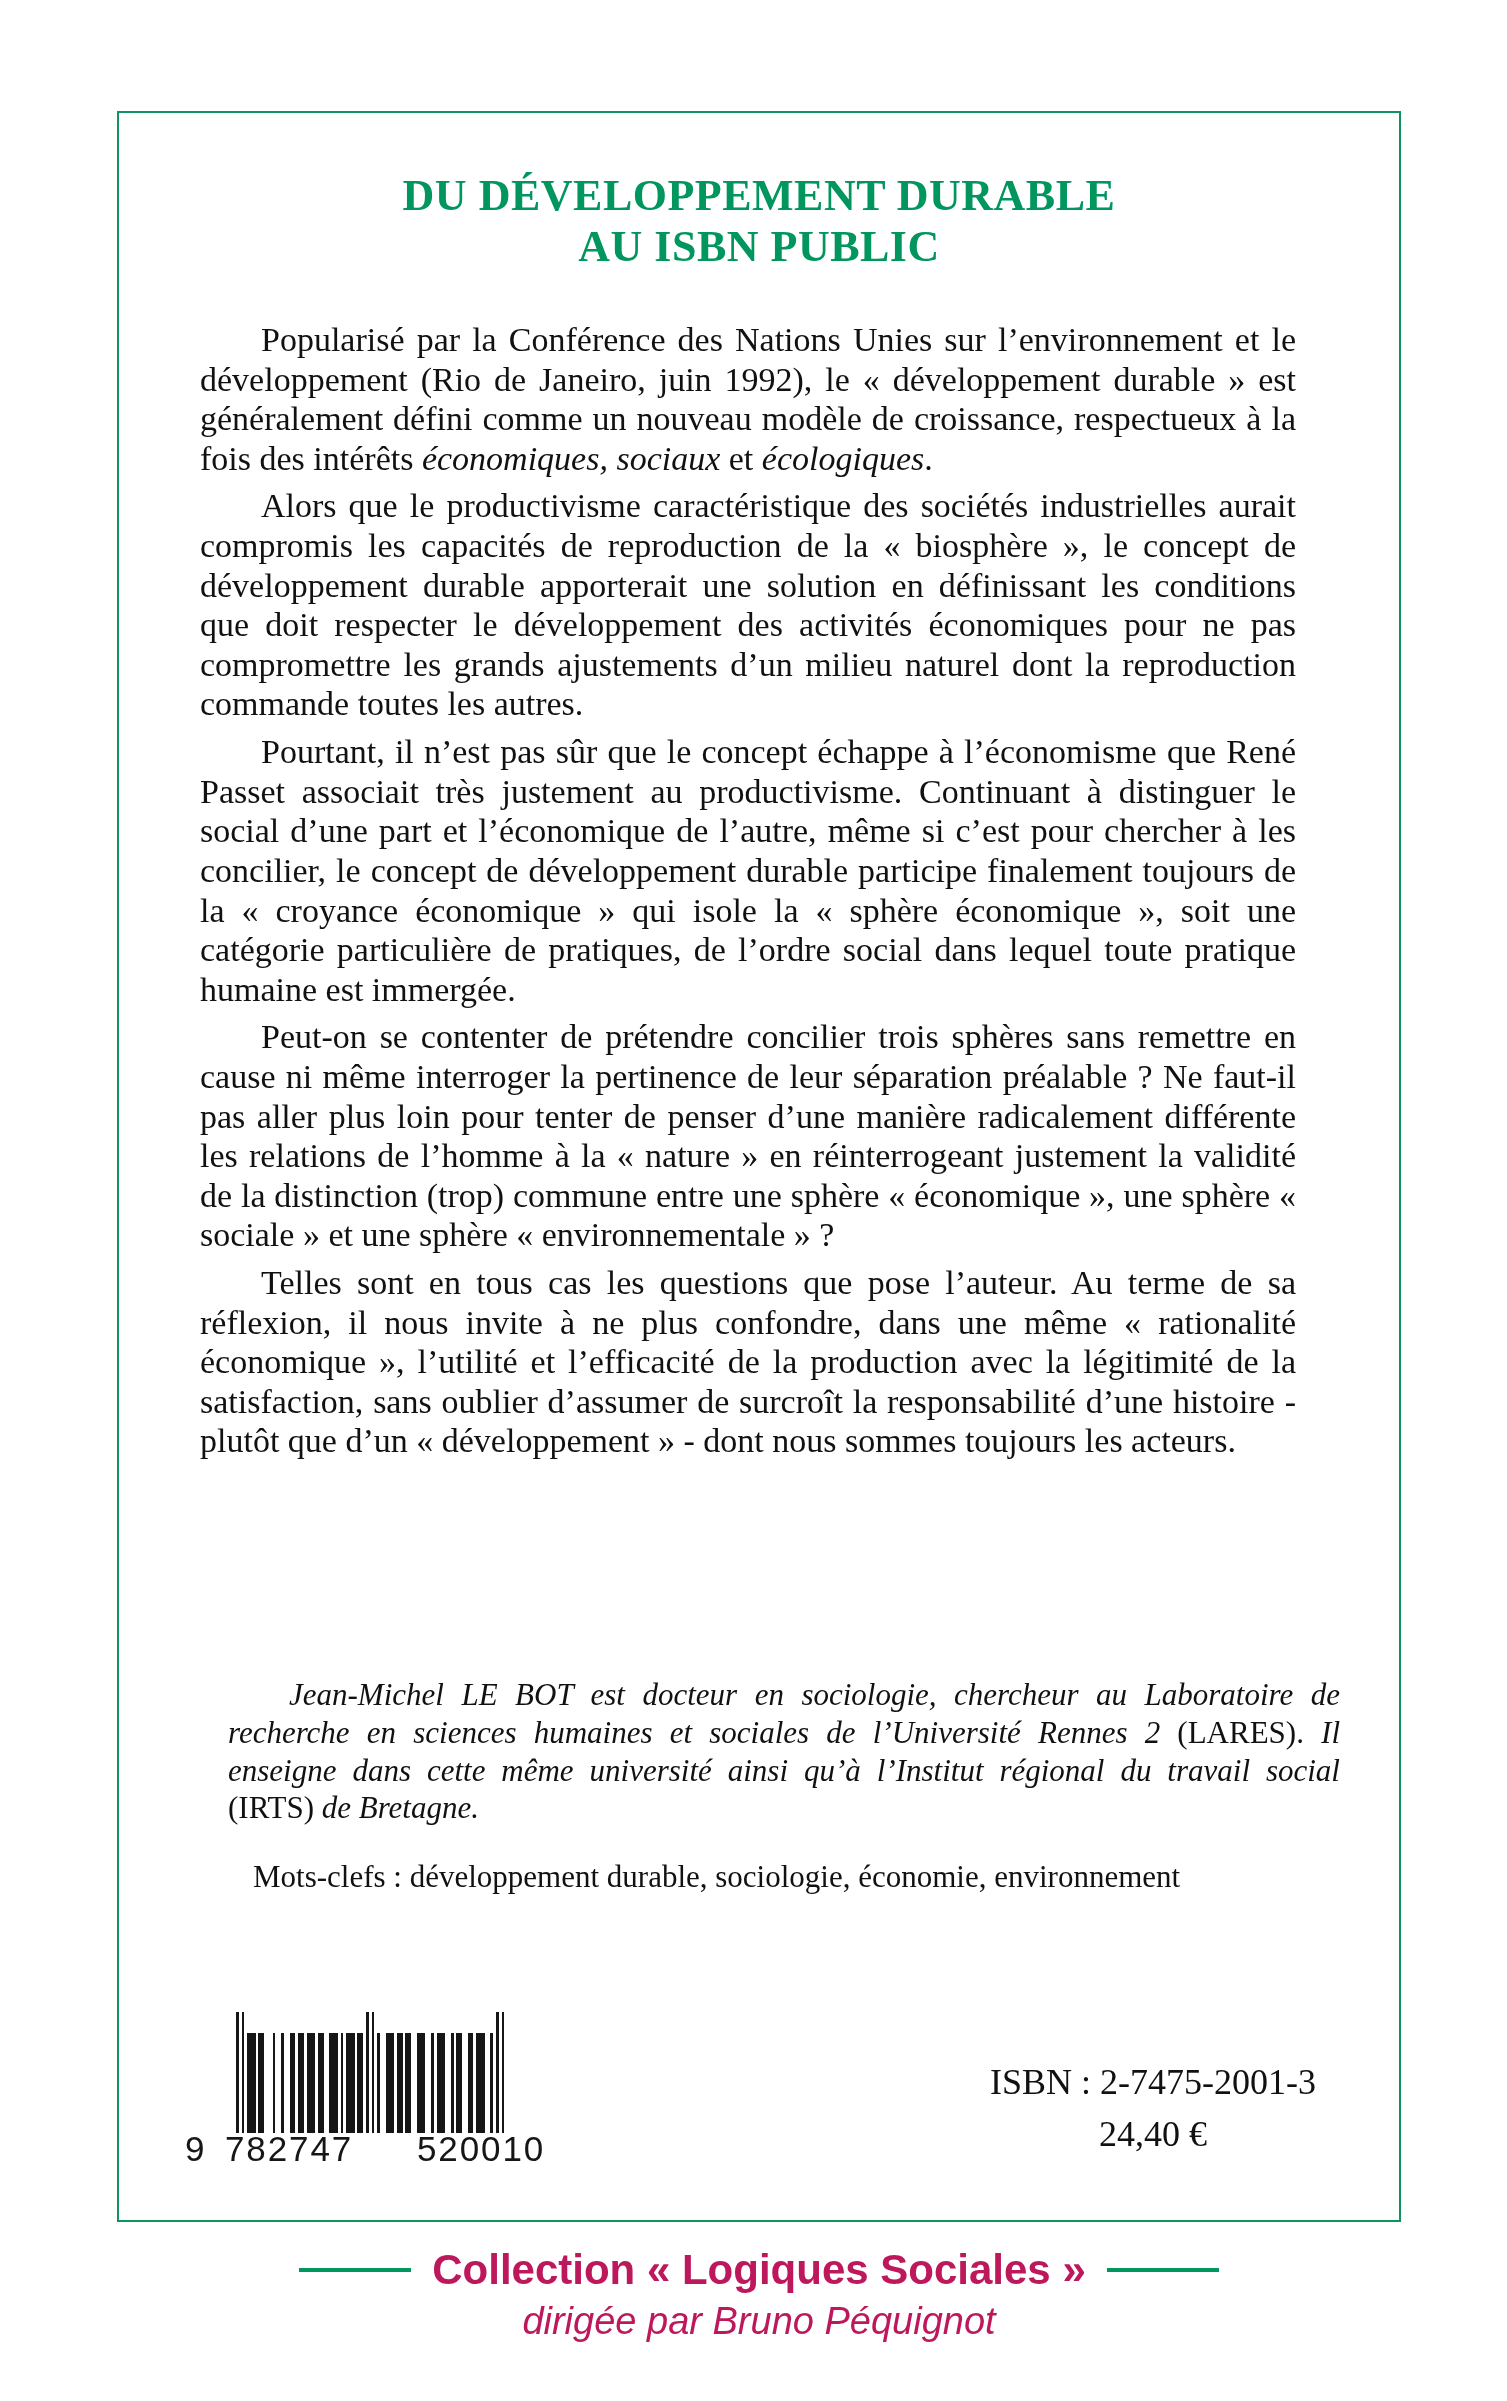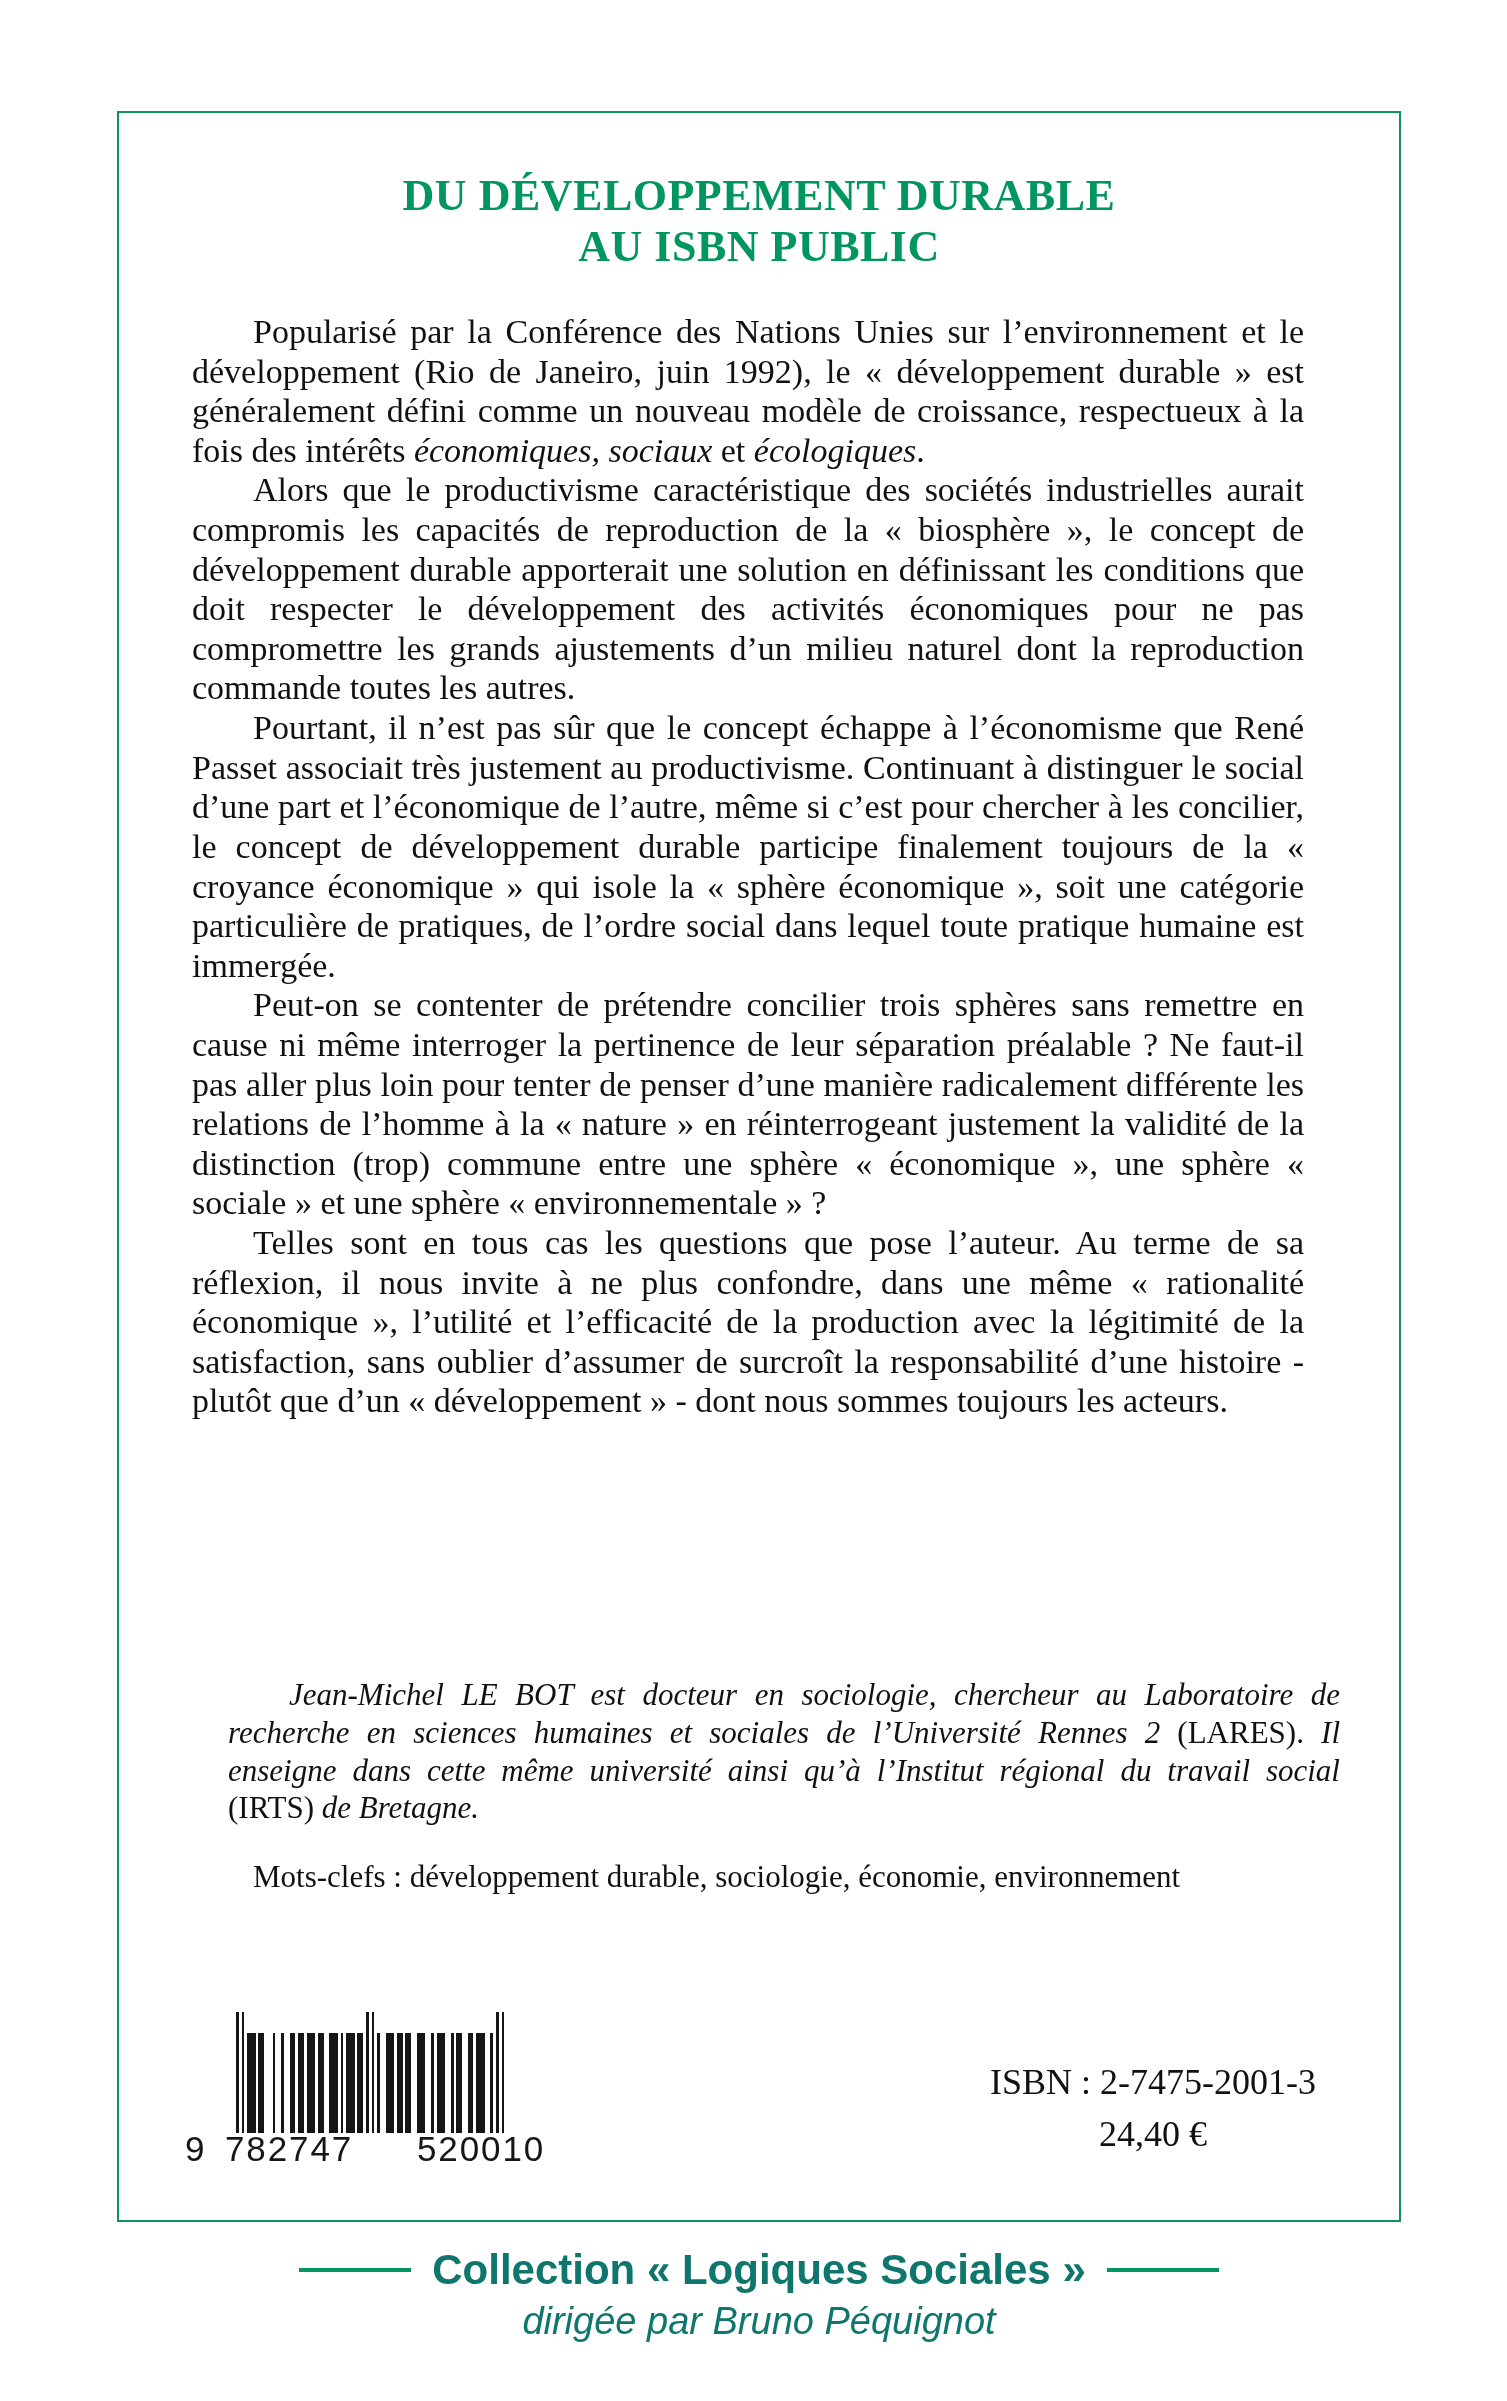--- a/index.html
+++ b/index.html
@@ -45,21 +45,21 @@
 
   
   #body-copy {
     position: absolute;
     left: 192px;
     top: 312px;
     width: 1112px;
     color: #111111;
   }
   #body-copy p {
-    margin: 0;
+    margin: 8px;
     font-size: 34px;
     line-height: 1.165;
     text-align: justify;
     text-indent: 61px;
     text-justify: inter-word;
     color: #111;
     hyphens: none;
   }
   #body-copy p em { font-style: italic; }
 
@@ -135,21 +135,21 @@
     line-height: 1.45;
   }
 
   
   #collection-footer {
     position: absolute;
     left: 117px;
     top: 2246px;
     width: 1284px;
     text-align: center;
-    color: #0f766e;
+    color: #be185d;
     font-family: "Liberation Sans", "DejaVu Sans", sans-serif;
   }
   #collection-title-row {
     display: flex;
     align-items: center;
     justify-content: center;
     gap: 21px;
   }
   #collection-title-row .rule {
     height: 3.8px;

